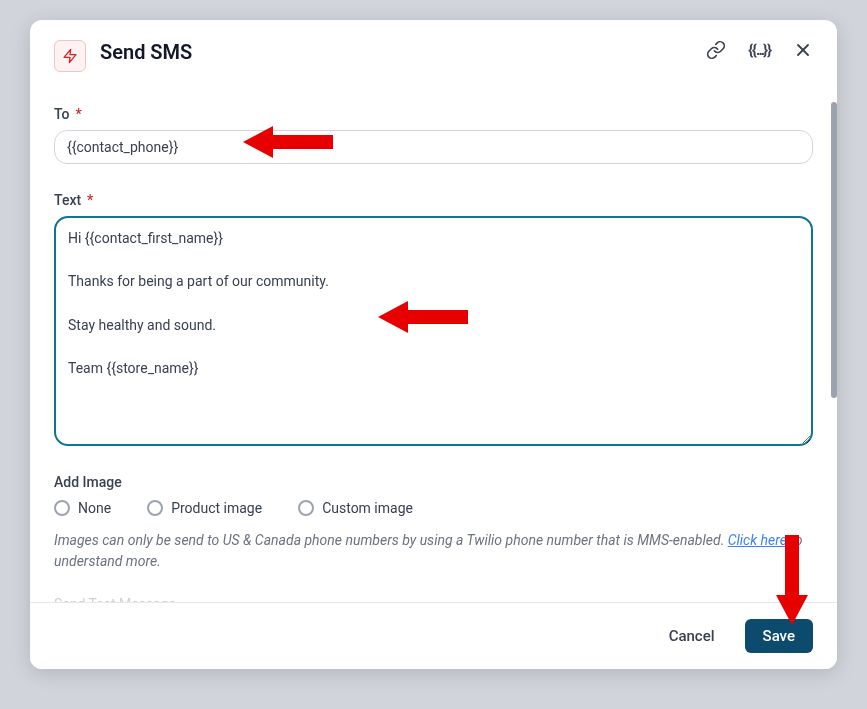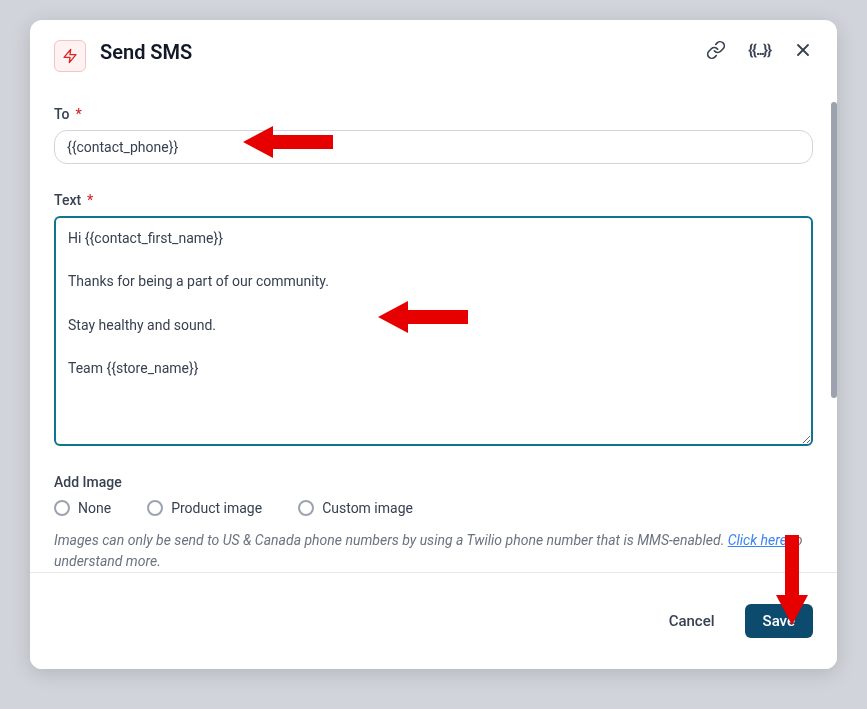--- a/index.html
+++ b/index.html
@@ -99,21 +99,21 @@
       border-radius: 13px;
       padding: 8px 12px;
       font-size: 14px;
       font-family: inherit;
       color: #374151;
       outline: none;
     }
     .textarea {
       width: 100%;
       border: 2px solid #0e7490;
-      border-radius: 6px;
+      border-radius: 14px;
       padding: 10px 12px;
       font-size: 14px;
       font-family: inherit;
       color: #374151;
       outline: none;
       height: 230px;
       resize: both;
       line-height: 1.55;
     }
     .radio-row {
@@ -151,21 +151,21 @@
       cursor: pointer;
     }
     .cut-off-label {
       font-size: 14px;
       color: #9ca3af;
       margin-top: 24px;
       opacity: 0.5;
     }
     .modal-footer {
       border-top: 1px solid #e5e7eb;
-      padding: 31px 24px;
+      padding: 16px 24px;
       display: flex;
       justify-content: flex-end;
       gap: 12px;
       background: #fff;
     }
     .btn {
       padding: 8px 18px;
       border-radius: 6px;
       font-size: 15px;
       font-weight: 500;

